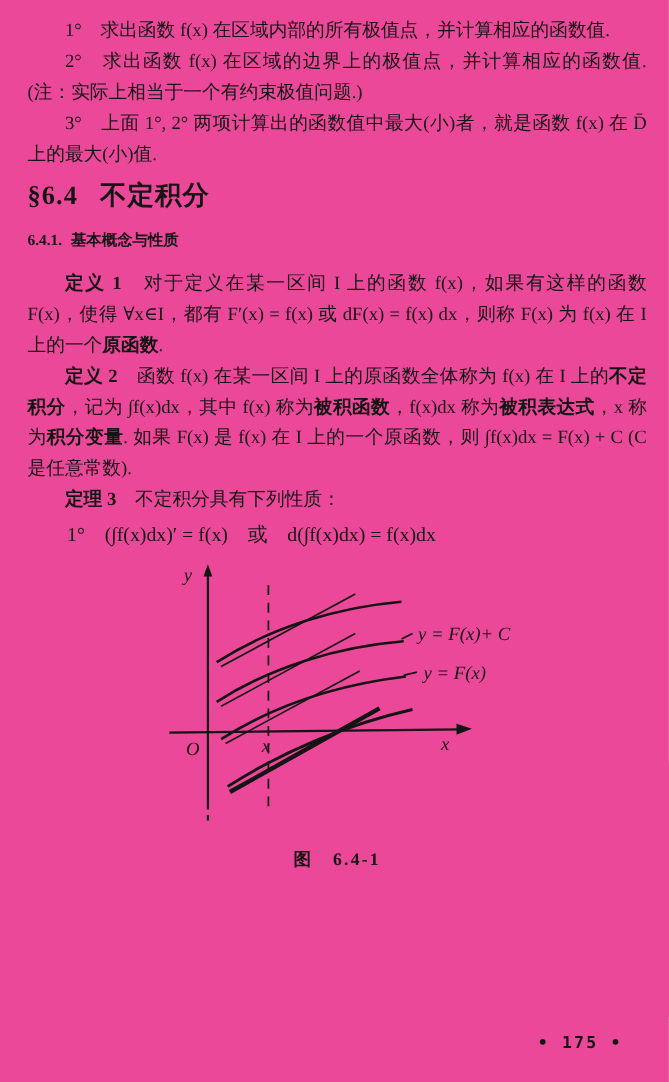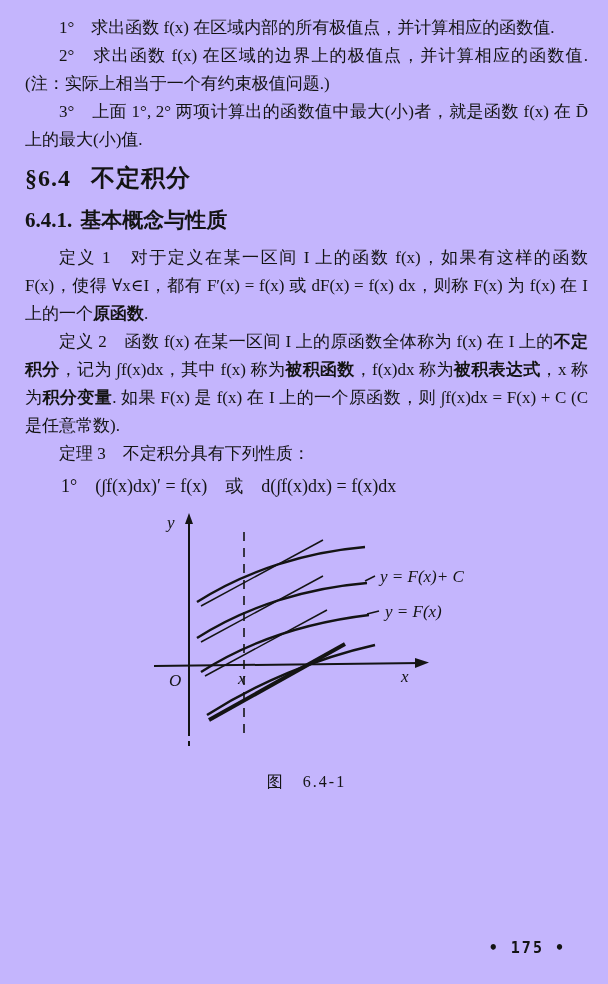--- a/index.html
+++ b/index.html
@@ -5,45 +5,45 @@
   html,body{margin:0;padding:0;}
   body{
     width:608px;height:984px;
     background:#e9e9e9;
     font-family:"Liberation Serif","DejaVu Serif",serif;
   }
   .page{
     position:relative;
     width:608px;height:984px;
     box-sizing:border-box;
-    background:#c4b5fd;
+    background:#ec4899;
     color:#141414;
     padding:14px 20px 0 25px;
     overflow:hidden;
     font-size:17px;
     line-height:28px;
   }
   p.para{
     margin:0;
     text-indent:2em;
     text-align:justify;
   }
-  b.lead{font-weight:normal;}
+  b.lead{font-weight:bold;}
   .section-heading{
     text-align:left;
     font-weight:bold;
     font-size:24px;
     line-height:32px;
     margin:8px 0 8px 0;
     letter-spacing:1px;
   }
   .section-heading .sec-num{margin-right:20px;}
   .subsection-heading{
     font-weight:bold;
-    font-size:21px;
+    font-size:14px;
     line-height:28px;
     margin:12px 0 10px 0;
   }
   .subsection-heading .sub-num{margin-right:8px;}
   .formula{
     margin:4px 0 2px 40px;
     font-size:18px;
     line-height:36px;
     text-indent:0;
     white-space:nowrap;
@@ -56,20 +56,21 @@
   .figure-wrap svg{
     position:absolute;
     left:72px;top:0;
   }
   .fig-caption{
     text-align:center;
     font-size:16px;
     line-height:20px;
     margin-top:14px;
     letter-spacing:2px;
+    font-weight:bold;
   }
   .page-number{
     position:absolute;
     right:42px;bottom:22px;
     font-weight:bold;
     font-size:15px;
     letter-spacing:2px;
     font-family:"DejaVu Sans Mono",monospace;
   }
   svg text{

